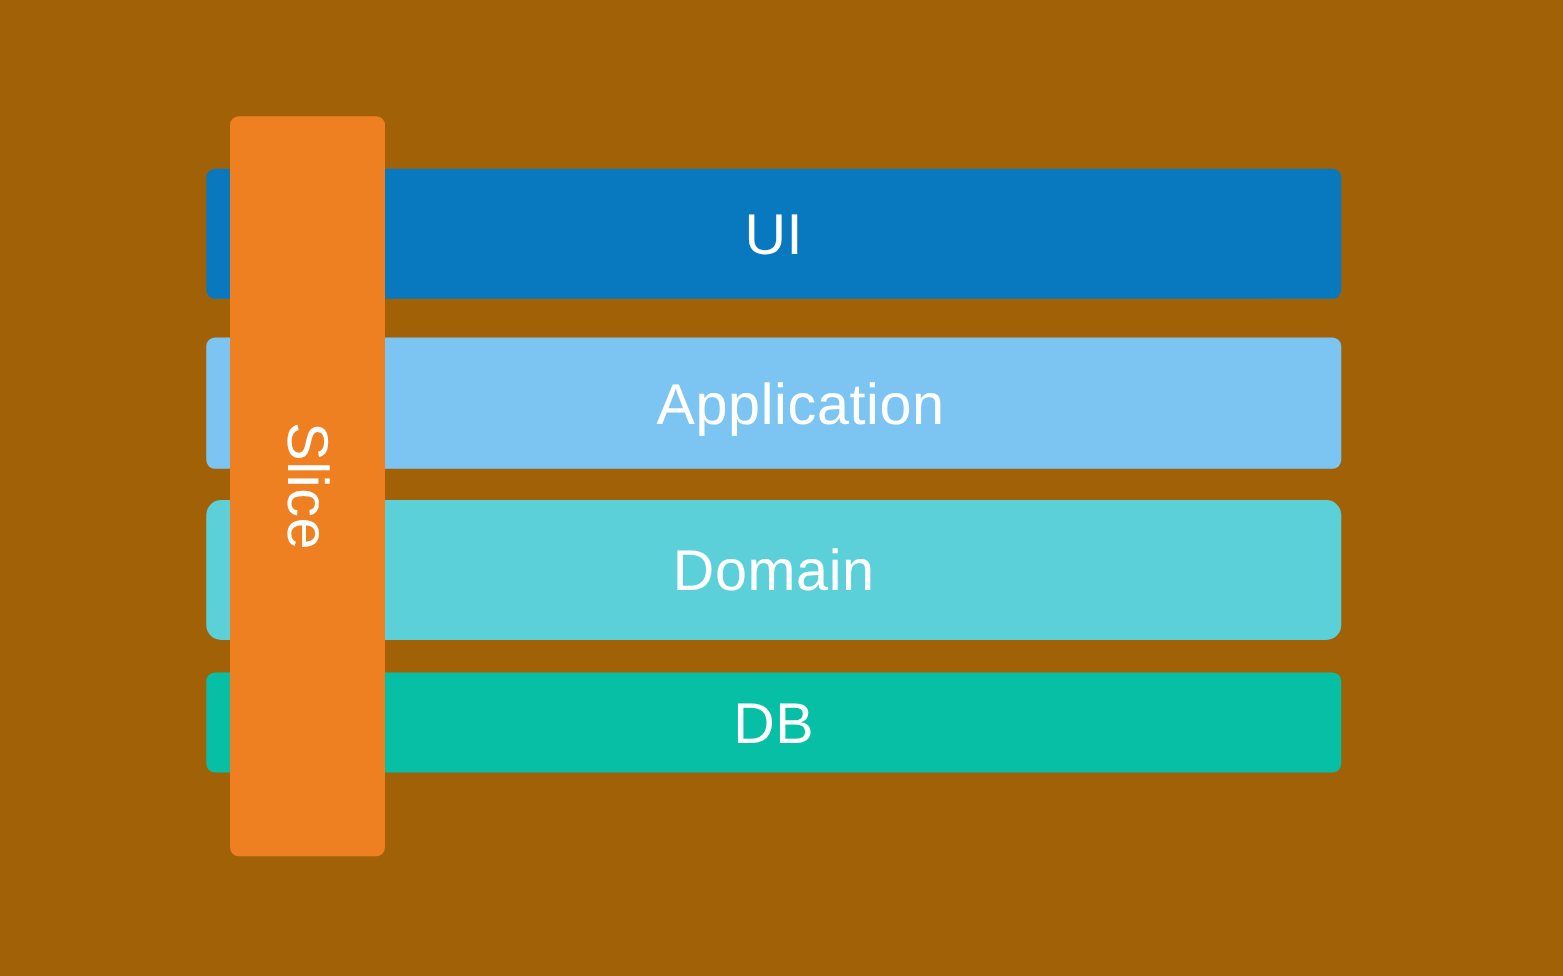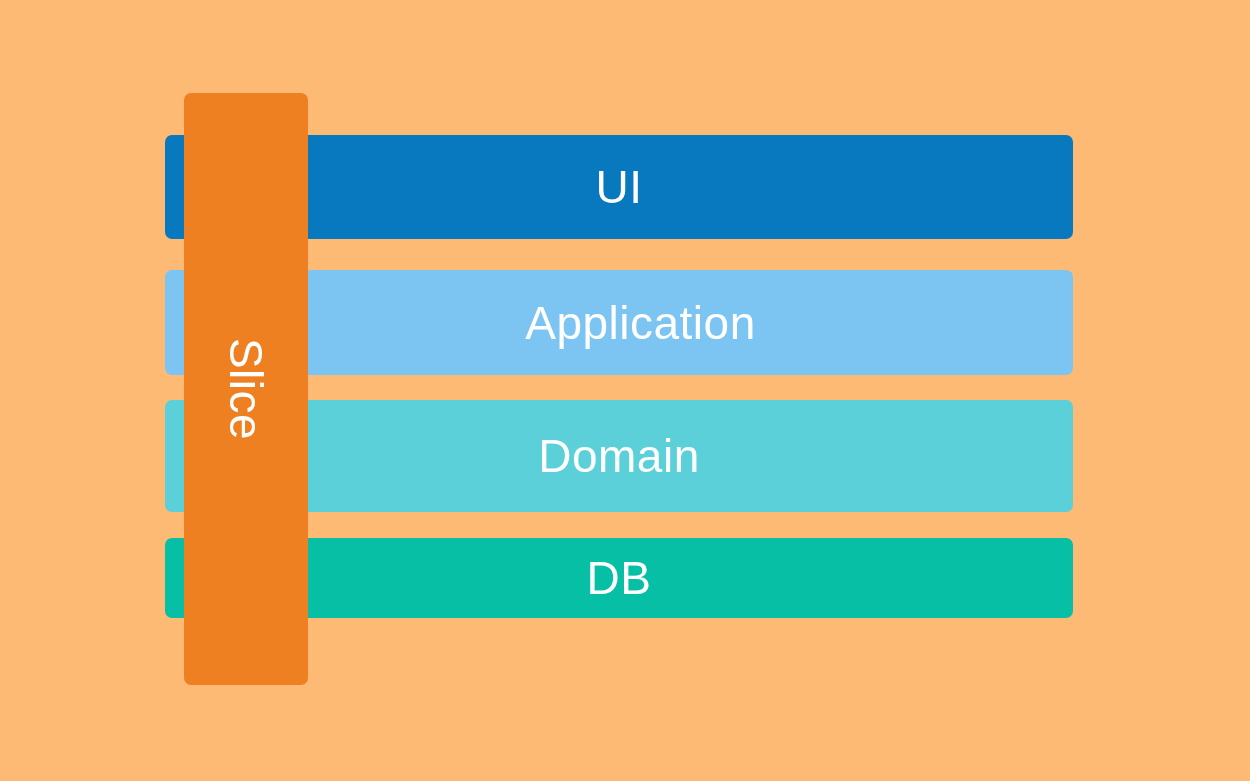--- a/index.html
+++ b/index.html
@@ -84,31 +84,31 @@
     letter-spacing: 0.5px;
     line-height: 1;
     white-space: nowrap;
     transform: rotate(90deg);
     user-select: none;
   }
 </style>
 </head>
 <body style="background: rgb(255, 255, 255);">
 
-<div id="diagram-canvas" style="background: #fdba74;">
+<div id="diagram-canvas" style="background: #a16207;">
 
   <div class="layer-bar" id="layer-ui" style="background-color: rgb(8, 121, 190);">
     <span class="layer-label" style="color: rgb(255, 255, 255);">UI</span>
   </div>
 
   <div class="layer-bar" id="layer-application" style="background-color: rgb(124, 196, 242); padding-left: 43px;">
     <span class="layer-label" style="color: rgb(255, 255, 255);">Application</span>
   </div>
 
-  <div class="layer-bar" id="layer-domain" style="background-color: rgb(91, 208, 217);">
+  <div class="layer-bar" id="layer-domain" style="background-color: rgb(91, 208, 217); border-radius: 12px;">
     <span class="layer-label" style="color: rgb(255, 255, 255);">Domain</span>
   </div>
 
   <div class="layer-bar" id="layer-db" style="background-color: rgb(7, 191, 165);">
     <span class="layer-label" style="color: rgb(255, 255, 255);">DB</span>
   </div>
 
   <div id="slice-bar" style="background-color: rgb(238, 128, 34);">
     <span class="slice-label" style="color: rgb(255, 255, 255); transform: rotate(90deg);">Slice</span>
   </div>

